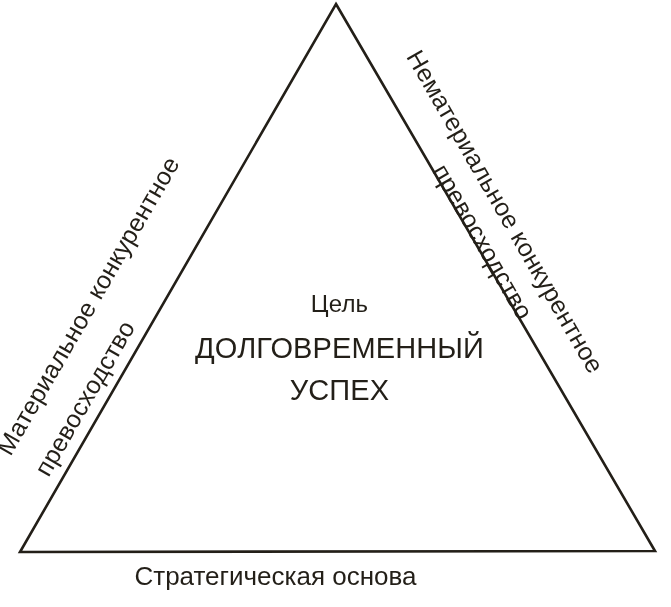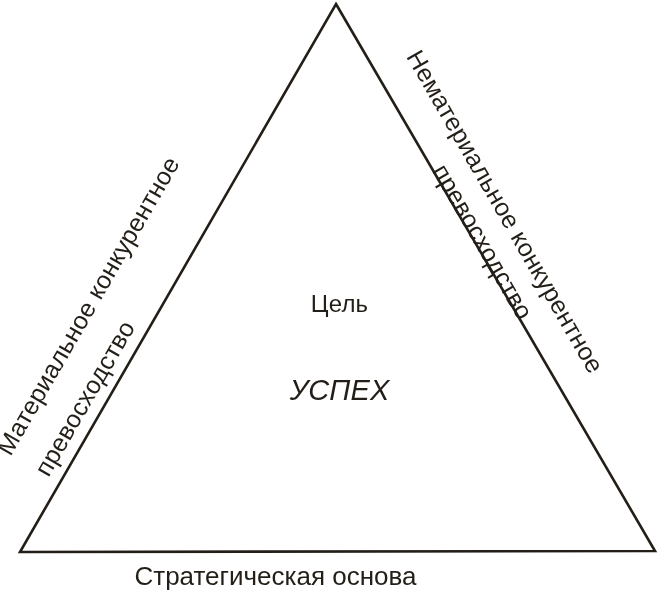--- a/index.html
+++ b/index.html
@@ -52,21 +52,20 @@
   }
   #goal-value-line1 {
     top: 334px;
     font-size: 29px;
     letter-spacing: 0.1px;
   }
   #goal-value-line2 {
     top: 376px;
     font-size: 29px;
     letter-spacing: 0.1px;
-    font-style: italic;
   }
   
   #goal-label > span,
   #goal-value-line1 > span,
   #goal-value-line2 > span {
     display: inline-block;
     transform: translateX(4px);
   }
 
   
@@ -128,20 +127,23 @@
 <div id="diagram-root">
 
   <svg id="triangle-svg" viewBox="0 0 671 607" aria-hidden="true">
     <polygon points="336,4 655,551 20,552" fill="none" stroke="#231f18" stroke-width="2.6" stroke-linejoin="miter"></polygon>
   </svg>
 
   <div class="center-block" id="goal-label">
     <span>Цель</span>
   </div>
 
+  <div class="center-block" id="goal-value-line1">
+    <span>ДОЛГОВРЕМЕННЫЙ</span>
+  </div>
 
   <div class="center-block" id="goal-value-line2">
     <span>УСПЕХ</span>
   </div>
 
   <div class="side-label" id="left-label-line1" style="transform: rotate(-60deg);">Материальное конкурентное</div>
 
   <div class="side-label" id="left-label-line2" style="transform: rotate(-60deg);">превосходство</div>
 
   <div class="side-label" id="right-label-line1" style="transform: rotate(60deg);">Нематериальное конкурентное</div>

